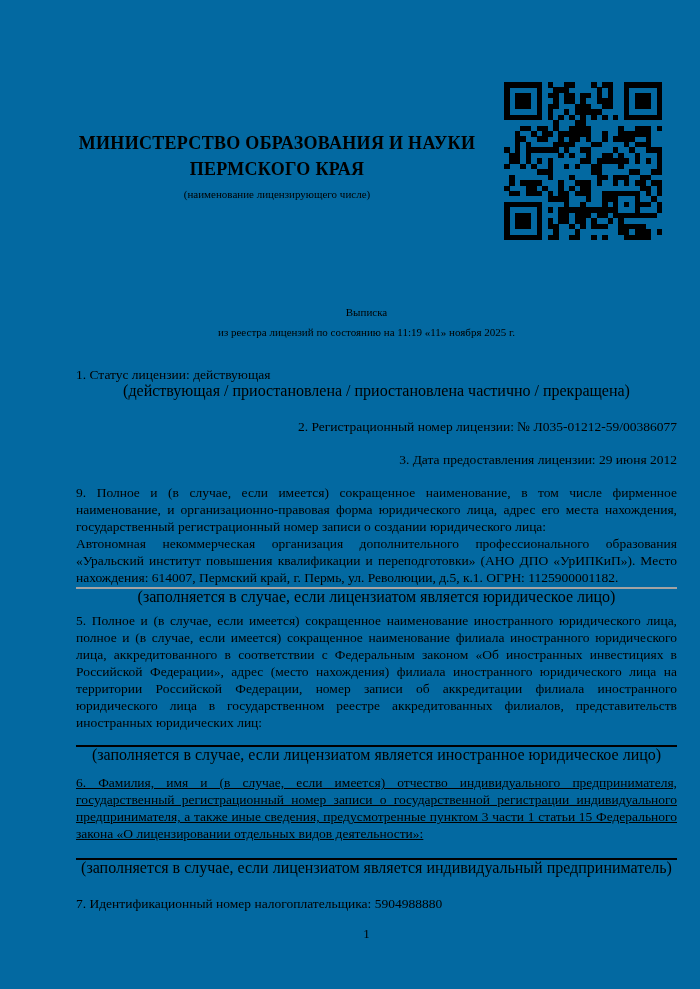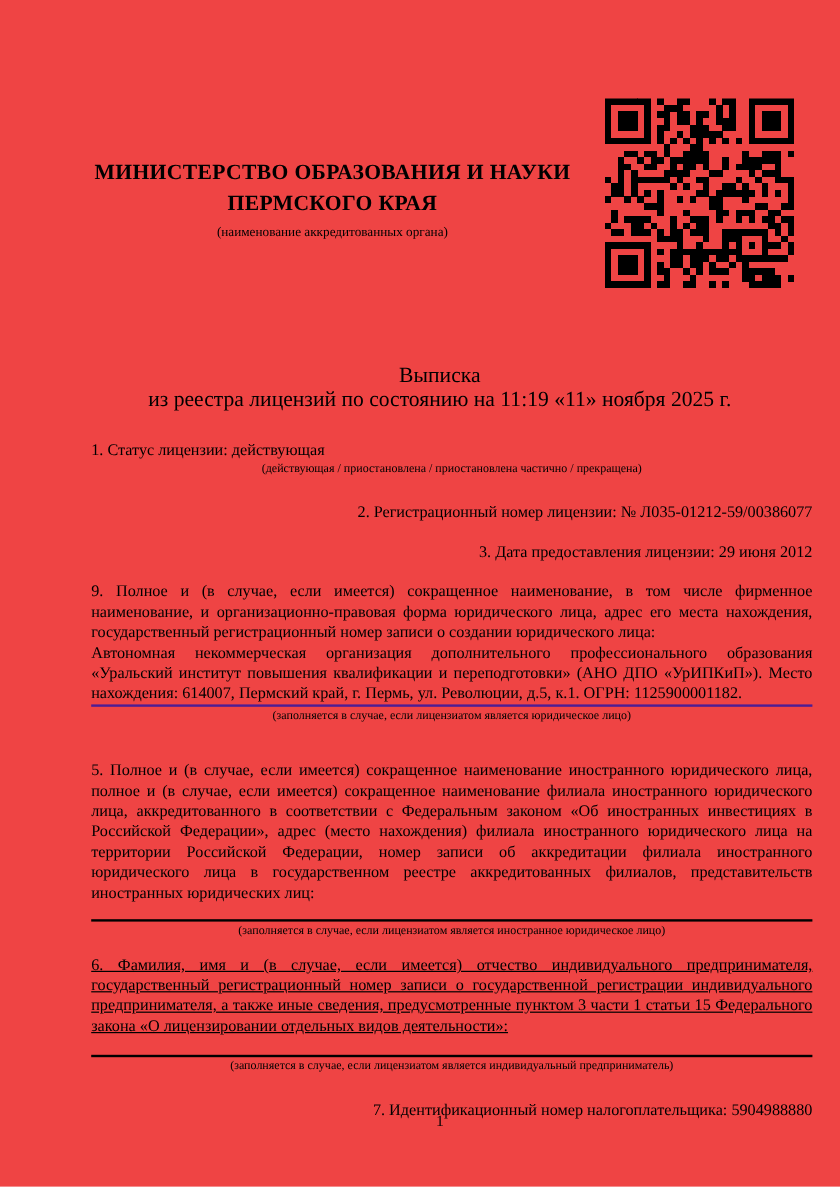--- a/index.html
+++ b/index.html
@@ -1,71 +1,71 @@
 <!DOCTYPE html>
 <html lang="ru"><head>
 <meta charset="utf-8">
 <title>Выписка из реестра лицензий</title>
 <style>
   html,body{margin:0;padding:0;background:#ffffff;}
   .page{
     position:relative;
     width:700px;height:989px;
-    background:#ef4444;
+    background:#0369a1;
     color:#000;
     font-family:"Liberation Serif","DejaVu Serif",serif;
     overflow:hidden;
   }
   
   .org-block{
     position:absolute;left:66px;top:130px;width:422px;
     text-align:center;
   }
   .org-line{font-weight:bold;font-size:18px;line-height:26px;letter-spacing:.3px;}
   .org-caption{font-size:11px;line-height:13px;margin-top:6px;}
   .qr{
     position:absolute;left:504px;top:82px;width:158px;height:158px;
   }
   
   .title-block{
     position:absolute;left:66px;top:302px;width:601px;
-    text-align:center;font-size:18px;line-height:20px;
+    text-align:center;font-size:11px;line-height:20px;
   }
   
   .body-block{
     position:absolute;left:76px;top:366px;width:601px;
     font-size:13.5px;line-height:17px;
   }
   .item-line{white-space:nowrap;}
   .para{text-align:justify;}
-  .small-caption{font-size:10px;line-height:14px;text-align:center;margin-top:1px;}
-  .underlined{border-bottom:2px solid #4c1d95;padding-bottom:1px;}
+  .small-caption{font-size:16px;line-height:14px;text-align:center;margin-top:1px;}
+  .underlined{border-bottom:2px solid #a3a3a3;padding-bottom:1px;}
   .fill-rule{border:none;border-top:2px solid #000;margin:0;height:0;}
   .mt-item2{margin-top:20px;text-align:right;}
   .mt-item3{margin-top:16px;text-align:right;}
   .mt-item4{margin-top:16px;}
-  .mt-item5{margin-top:29px;}
+  .mt-item5{margin-top:8px;}
   .mt-rule5{margin-top:14px;}
   .mt-item6{margin-top:12px;text-decoration:underline;}
   .mt-rule6{margin-top:16px;}
-  .mt-item7{margin-top:20px;text-align:right;}
+  .mt-item7{margin-top:20px;}
   .page-number{
     position:absolute;left:66px;top:926px;width:601px;
     text-align:center;font-size:13px;
   }
 </style>
 </head>
 <body>
 
 <div class="page">
 
   <div class="org-block">
     <div class="org-line">МИНИСТЕРСТВО ОБРАЗОВАНИЯ И НАУКИ</div>
     <div class="org-line">ПЕРМСКОГО КРАЯ</div>
-    <div class="org-caption">(наименование аккредитованных органа)</div>
+    <div class="org-caption">(наименование лицензирующего числе)</div>
   </div>
   <div class="qr" id="qr-code"><svg xmlns="http://www.w3.org/2000/svg" width="158" height="158" shape-rendering="crispEdges">
         <rect x="0.00" y="0.00" width="5.51" height="5.51" fill="#000000"></rect>
         <rect x="5.45" y="0.00" width="5.51" height="5.51" fill="#000000"></rect>
         <rect x="10.90" y="0.00" width="5.51" height="5.51" fill="#000000"></rect>
         <rect x="16.34" y="0.00" width="5.51" height="5.51" fill="#000000"></rect>
         <rect x="21.79" y="0.00" width="5.51" height="5.51" fill="#000000"></rect>
         <rect x="27.24" y="0.00" width="5.51" height="5.51" fill="#000000"></rect>
         <rect x="32.69" y="0.00" width="5.51" height="5.51" fill="#000000"></rect>
         <rect x="43.59" y="0.00" width="5.51" height="5.51" fill="#000000"></rect>

